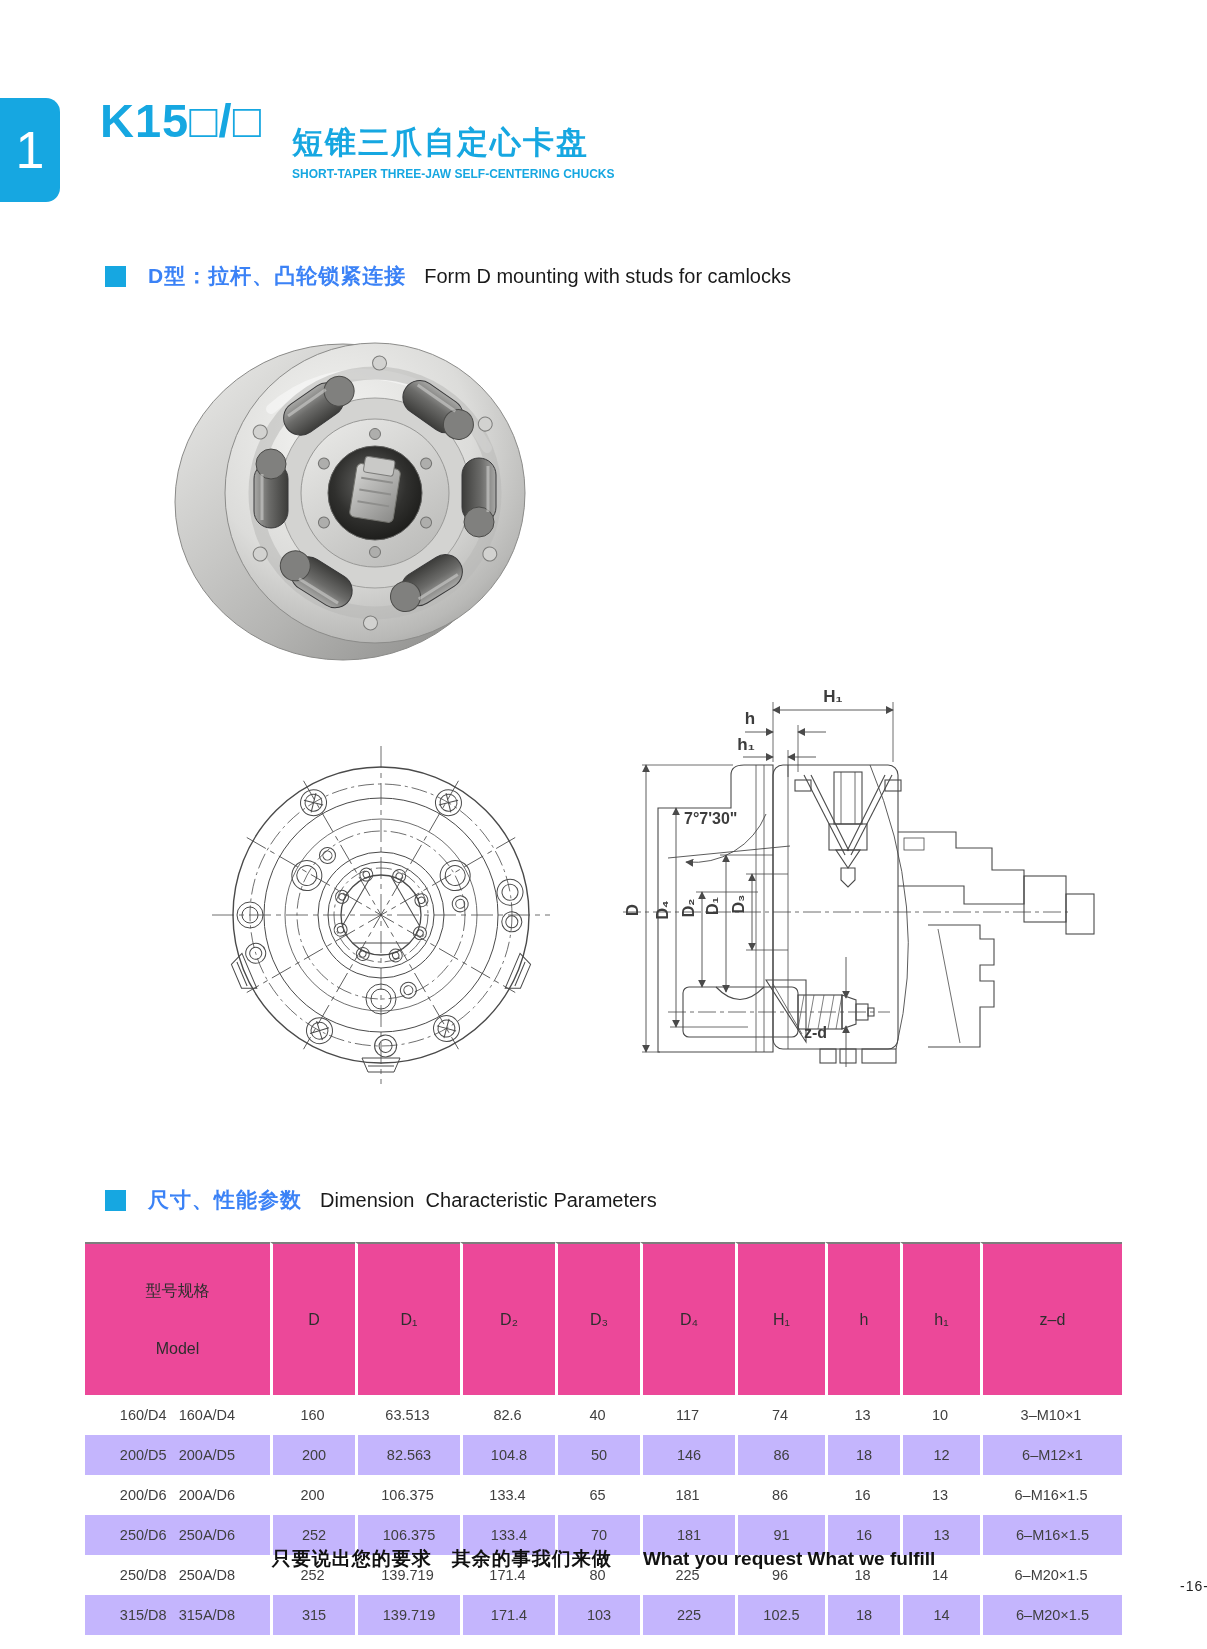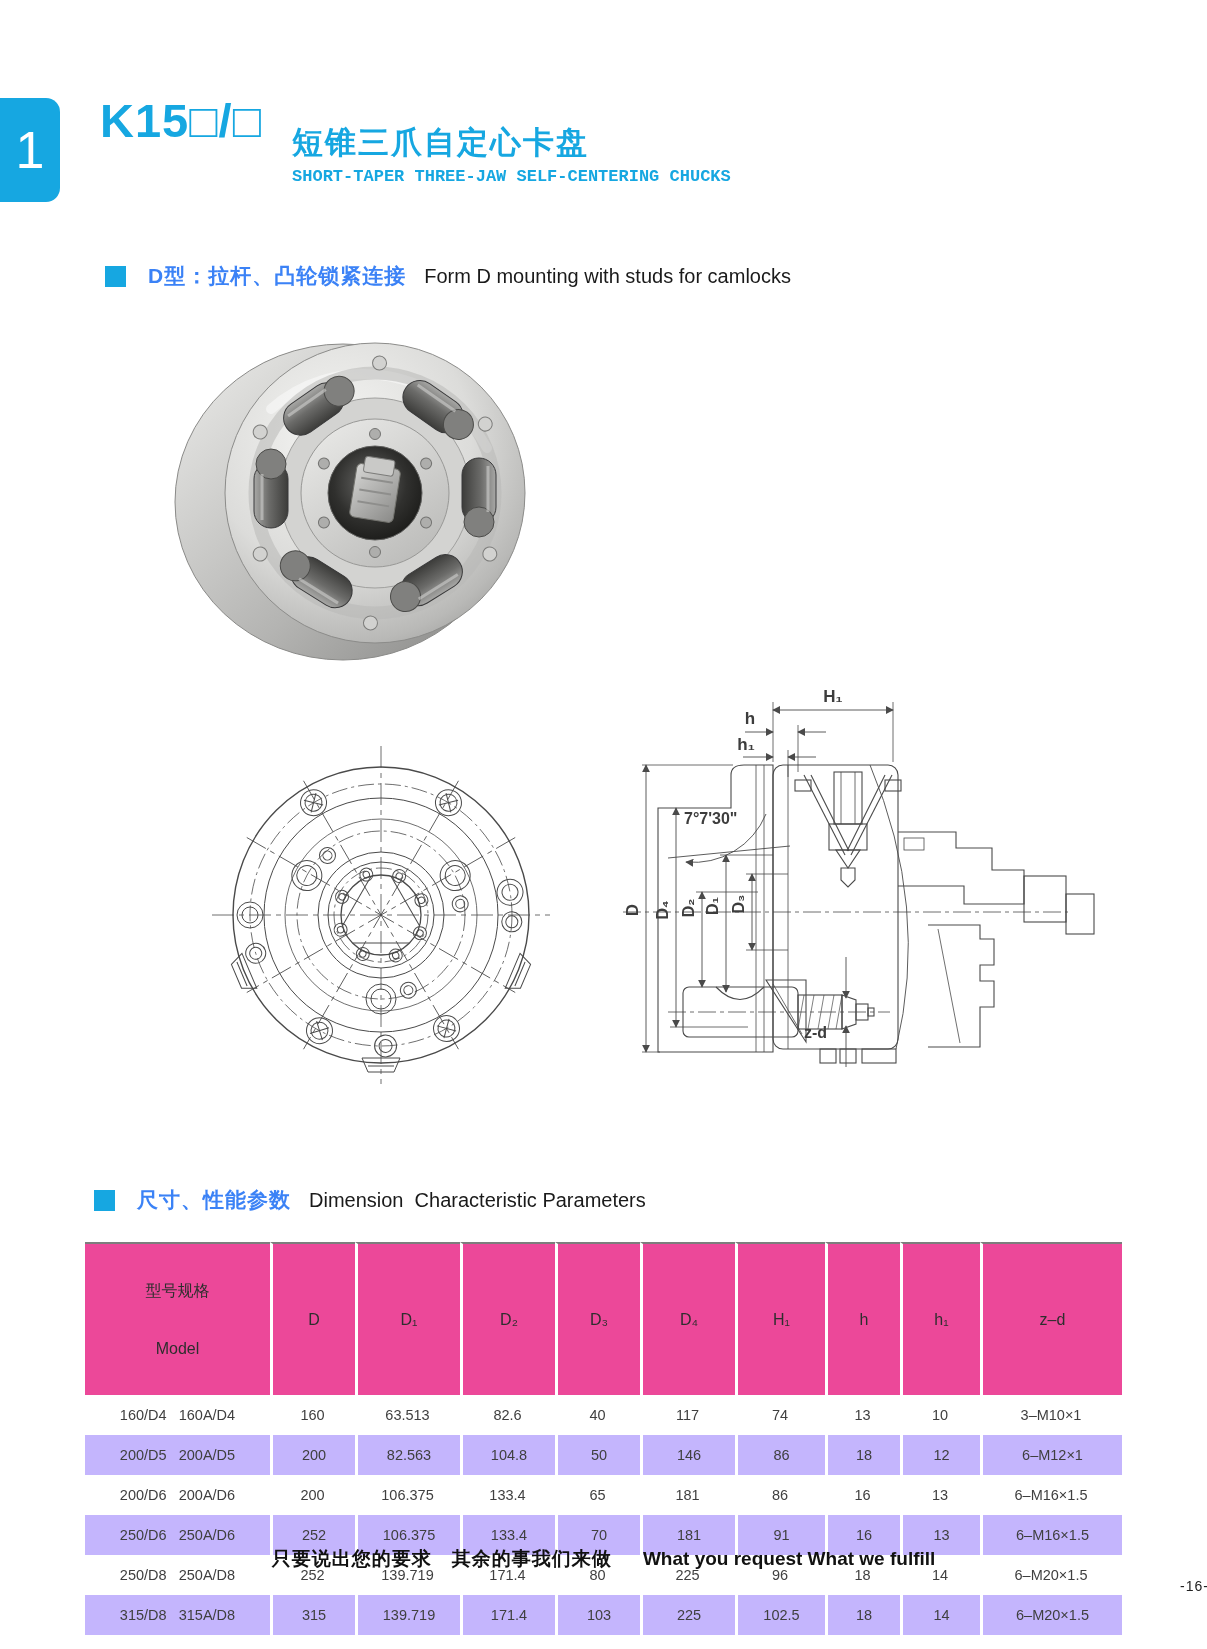--- a/index.html
+++ b/index.html
@@ -15,28 +15,28 @@
   }
   .side-tab span{color:#fff;font-size:52px;line-height:1;font-weight:400;}
   
   .hdr{position:absolute;left:100px;top:88px;display:flex;align-items:flex-start;}
   .model-code{
     color:#16a7e1;font-size:47px;font-weight:bold;line-height:1.4;letter-spacing:1px;
     white-space:nowrap;
   }
   .hdr-titles{margin-left:30px;padding-top:4px;margin-top:33px;}
   .title-cn{color:#16a7e1;font-size:31px;font-weight:bold;letter-spacing:2px;line-height:1.15;}
-  .title-en{color:#16a7e1;font-size:17px;font-weight:bold;letter-spacing:0px;margin-top:6px;white-space:nowrap;font-family:Liberation Mono, monospace;}
+  .title-en{color:#16a7e1;font-size:12px;font-weight:bold;letter-spacing:0px;margin-top:6px;white-space:nowrap;}
   
   .sec{position:absolute;display:flex;align-items:center;}
   .sec .bullet{width:21px;height:21px;background:#16a7e1;flex:0 0 auto;}
   .sec .cn{margin-left:22px;font-size:21px;color:#3b82f6;font-weight:bold;letter-spacing:1px;white-space:pre;}
   .sec .en{margin-left:18px;font-size:20px;color:#1a1a1a;white-space:pre;}
   .sec-d{left:105px;top:262px;}
-  .sec-params{left:94px;top:1186px;}
+  .sec-params{left:105px;top:1186px;}
   
   .photo{position:absolute;left:150px;top:330px;}
   .front-view{position:absolute;left:202px;top:736px;}
   .cross-section{position:absolute;left:598px;top:642px;}
   
   .spec-table{
     position:absolute;left:85px;top:1242px;width:1037px;
     border-collapse:separate;border-spacing:0;table-layout:fixed;
     font-size:14.5px;color:#3f3f3f;
   }

